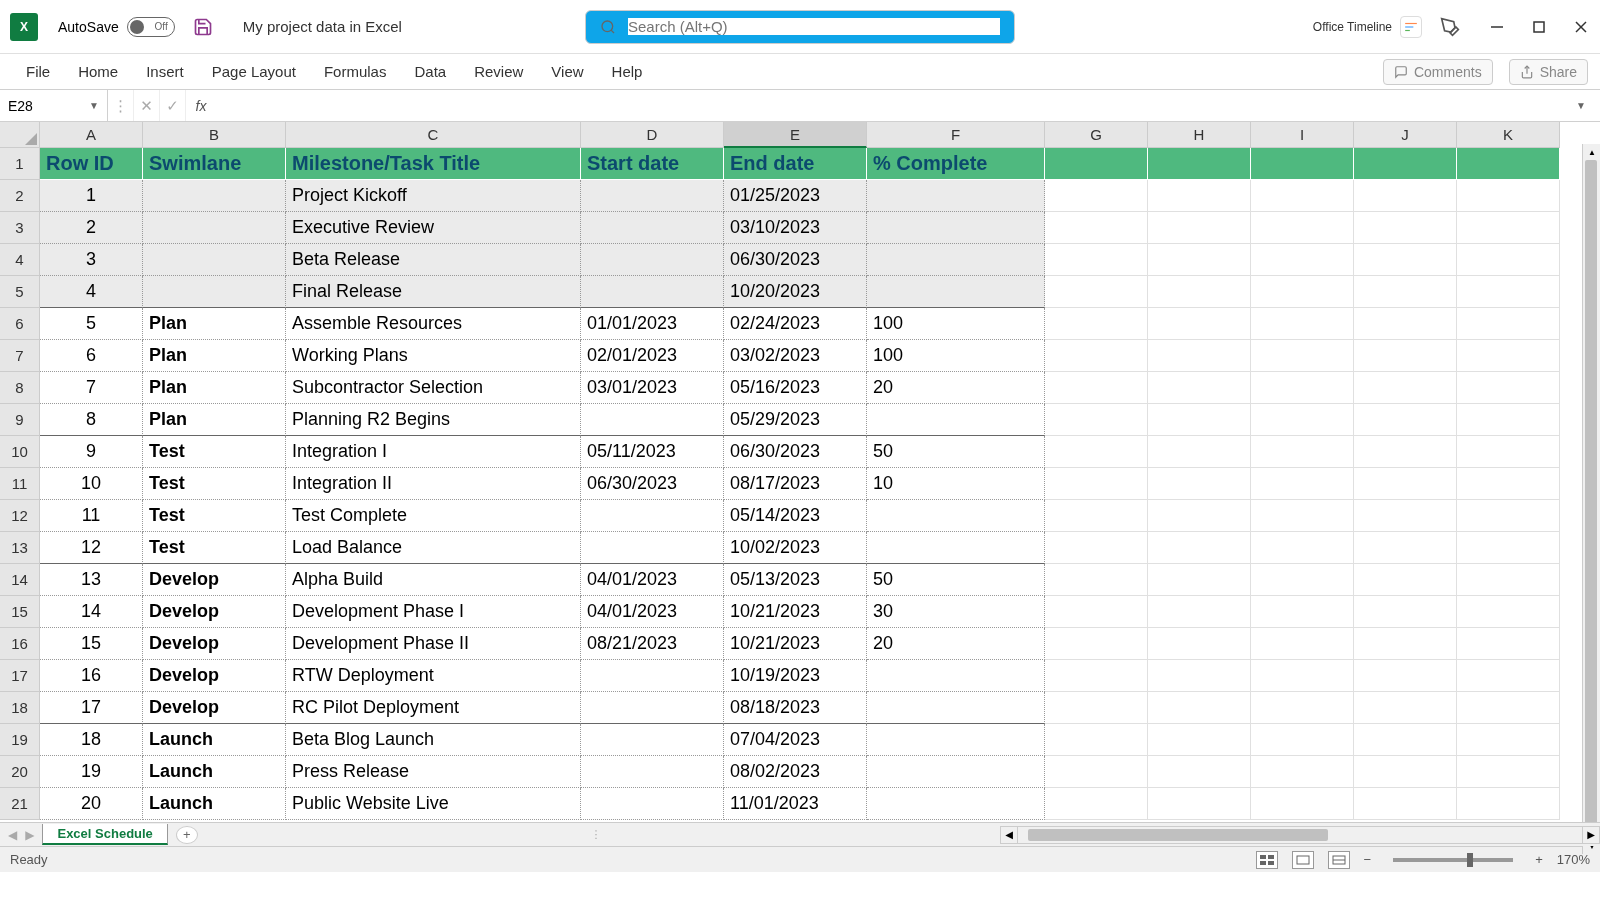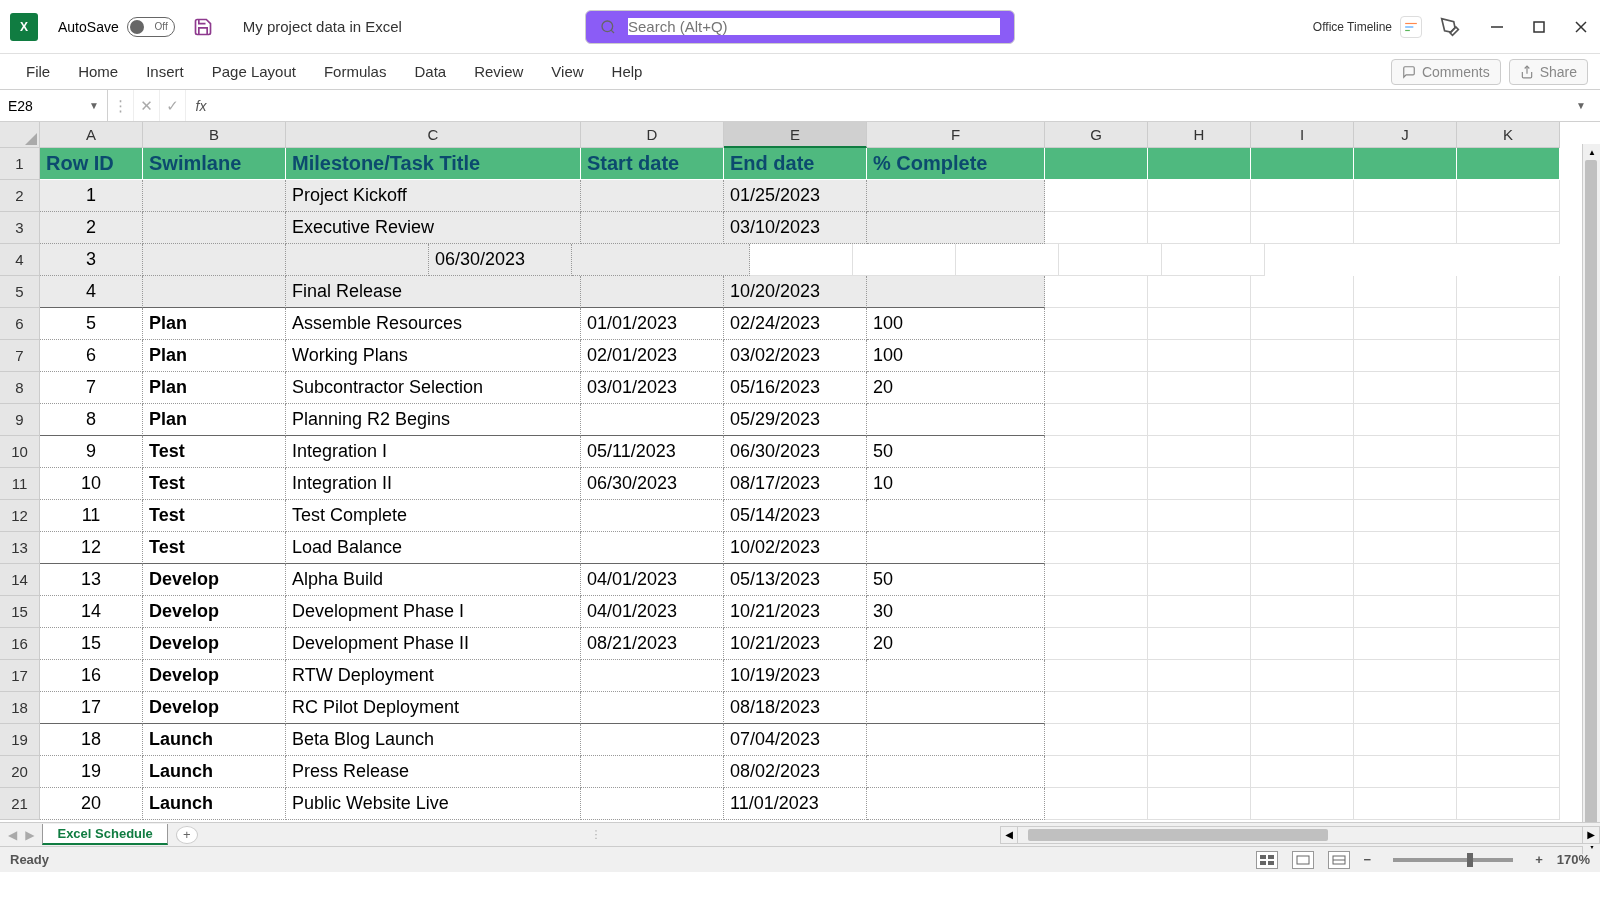--- a/index.html
+++ b/index.html
@@ -80,21 +80,21 @@
       color: #333;
     }
     .search-box {
       margin-left: auto;
       margin-right: auto;
       position: absolute;
       left: 50%;
       transform: translateX(-50%);
       width: 430px;
       height: 34px;
-      background: #8b5cf6;
+      background: #0ea5e9;
       border: 1px solid #ccc;
       border-radius: 6px;
       display: flex;
       align-items: center;
       padding: 0 14px;
     }
     .search-box svg {
       margin-right: 12px;
       color: #666;
     }
@@ -158,21 +158,21 @@
       padding: 0 14px;
       font-size: 15px;
       color: #333;
       height: 100%;
       display: flex;
       align-items: center;
     }
     .ribbon-right {
       margin-left: auto;
       display: flex;
-      gap: 8px;
+      gap: 16px;
     }
     .ribbon-btn {
       padding: 4px 10px;
       border: 1px solid #ccc;
       border-radius: 4px;
       font-size: 14px;
       color: #888;
       display: flex;
       align-items: center;
       gap: 6px;
@@ -429,21 +429,20 @@
     
     .status-bar {
       height: 26px;
       background: #f0f0f0;
       border-top: 1px solid #ccc;
       display: flex;
       align-items: center;
       padding: 0 10px;
       font-size: 13px;
       color: #555;
-      font-weight: bold;
     }
     .status-right {
       margin-left: auto;
       display: flex;
       align-items: center;
       gap: 14px;
     }
     .view-btn {
       width: 22px;
       height: 18px;
@@ -675,20 +674,21 @@
         <div class="cell w-f shaded"></div>
         <div class="cell empty-cell w-g"></div>
         <div class="cell empty-cell w-h"></div>
         <div class="cell empty-cell w-i"></div>
         <div class="cell empty-cell w-j"></div>
         <div class="cell empty-cell w-k"></div>
       </div>
       <div class="data-row">
         <div class="cell w-a center shaded">3</div>
         <div class="cell w-b bold shaded"></div>
+        <div class="cell w-c shaded">Beta Release</div>
         <div class="cell w-d shaded"></div>
         <div class="cell w-e shaded">06/30/2023</div>
         <div class="cell w-f shaded"></div>
         <div class="cell empty-cell w-g"></div>
         <div class="cell empty-cell w-h"></div>
         <div class="cell empty-cell w-i"></div>
         <div class="cell empty-cell w-j"></div>
         <div class="cell empty-cell w-k"></div>
       </div>
       <div class="data-row">

